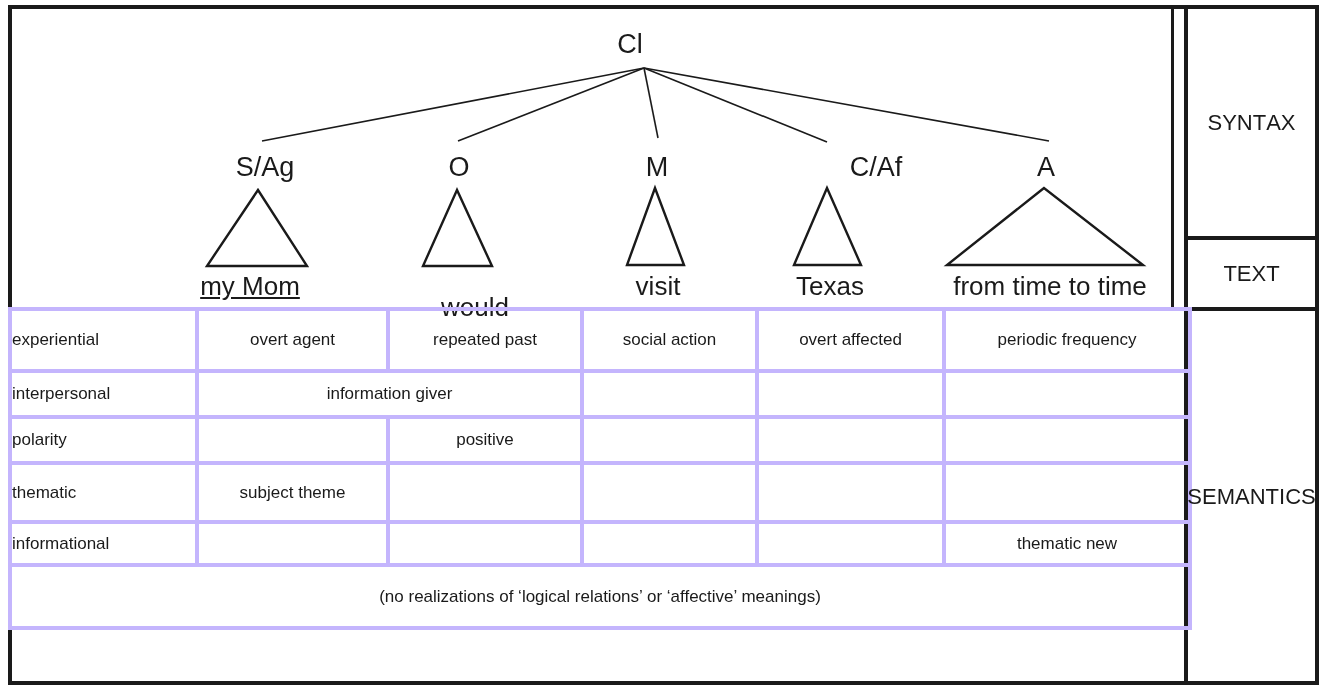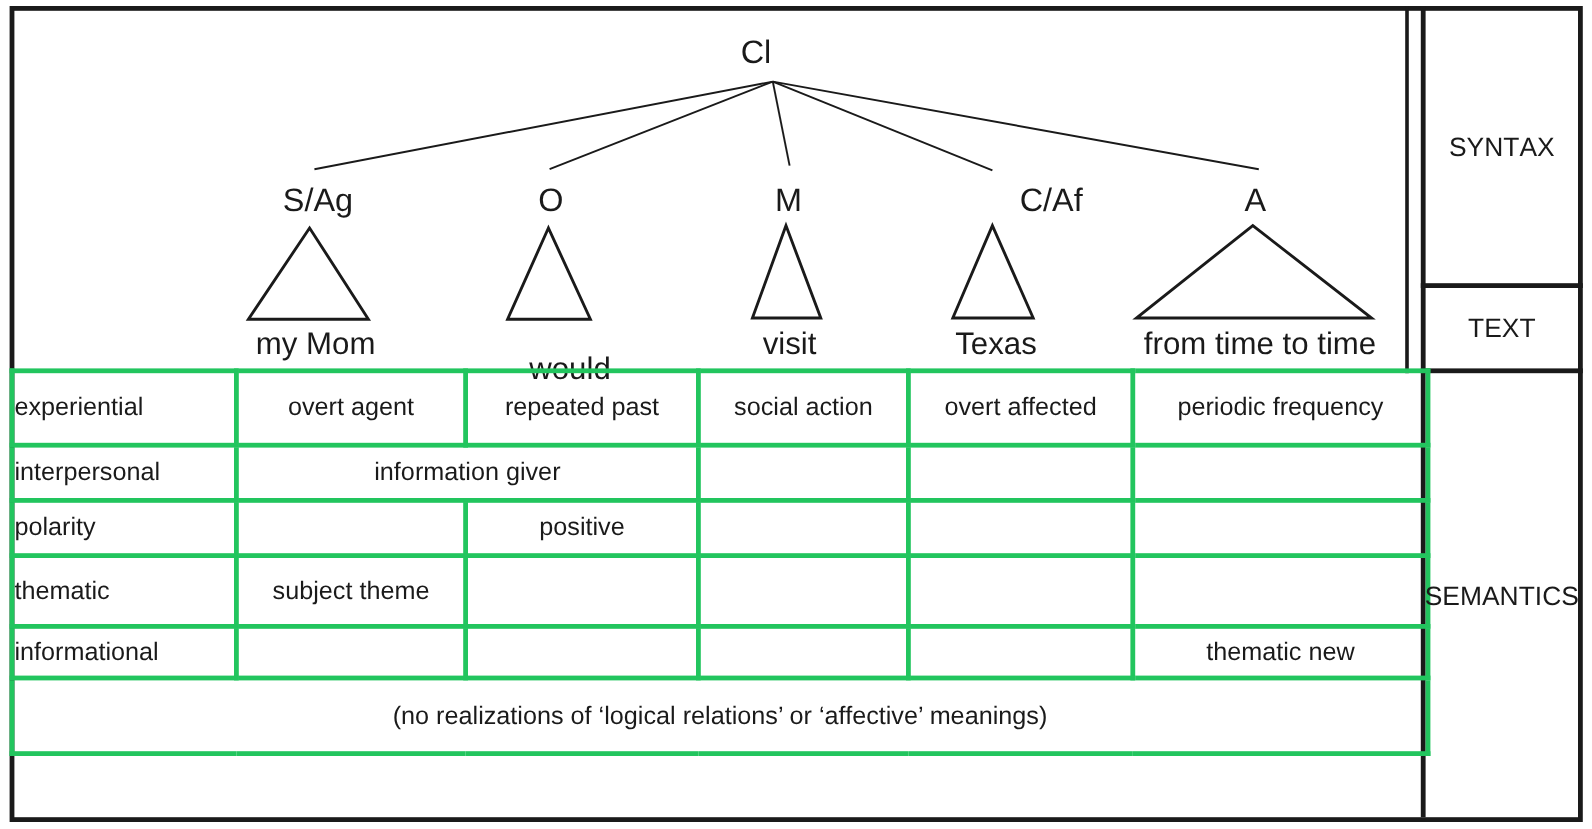--- a/index.html
+++ b/index.html
@@ -49,22 +49,22 @@
   }
   
   table.sem {
     position: absolute;
     left: 8px; top: 307px;
     width: 1180px;
     border-collapse: collapse;
     table-layout: fixed;
   }
   table.sem td {
-    border: 4px solid #22c55e;
-    font-size: 21px;
+    border: 4px solid #c4b5fd;
+    font-size: 17px;
     padding: 0;
     vertical-align: middle;
     overflow: hidden;
     white-space: nowrap;
   }
   td.rowlabel { text-align: left; padding-left: 11px; }
   td.val      { text-align: center; }
   td.footer   { text-align: center; vertical-align: top; padding-top: 12px; }
   tr.r-exp   { height: 62px; }
   tr.r-mid   { height: 46px; }
@@ -117,21 +117,21 @@
   </svg>
 
   <div class="tree-label" style="left:630px; top:44px;">Cl</div>
 
   <div class="tree-label" style="left:265px; top:167px;">S/Ag</div>
   <div class="tree-label" style="left:459px; top:167px;">O</div>
   <div class="tree-label" style="left:657px; top:167px;">M</div>
   <div class="tree-label" style="left:828px; top:167px;margin-left:48px;">C/Af</div>
   <div class="tree-label" style="left:1046px; top:167px;">A</div>
 
-  <div class="tree-word" style="left:263px; top:286px;">my Mom</div>
+  <div class="tree-word" style="left:250px; top:286px;text-decoration:underline;">my Mom</div>
   <div class="tree-word" style="left:475px; top:286px;margin-top:21px;">would</div>
   <div class="tree-word" style="left:658px; top:286px;">visit</div>
   <div class="tree-word" style="left:830px; top:286px;">Texas</div>
   <div class="tree-word" style="left:1050px; top:286px;">from time to time</div>
 
   <table class="sem">
     <colgroup>
       <col style="width:187px">
         <col style="width:191px">
         <col style="width:194px">

